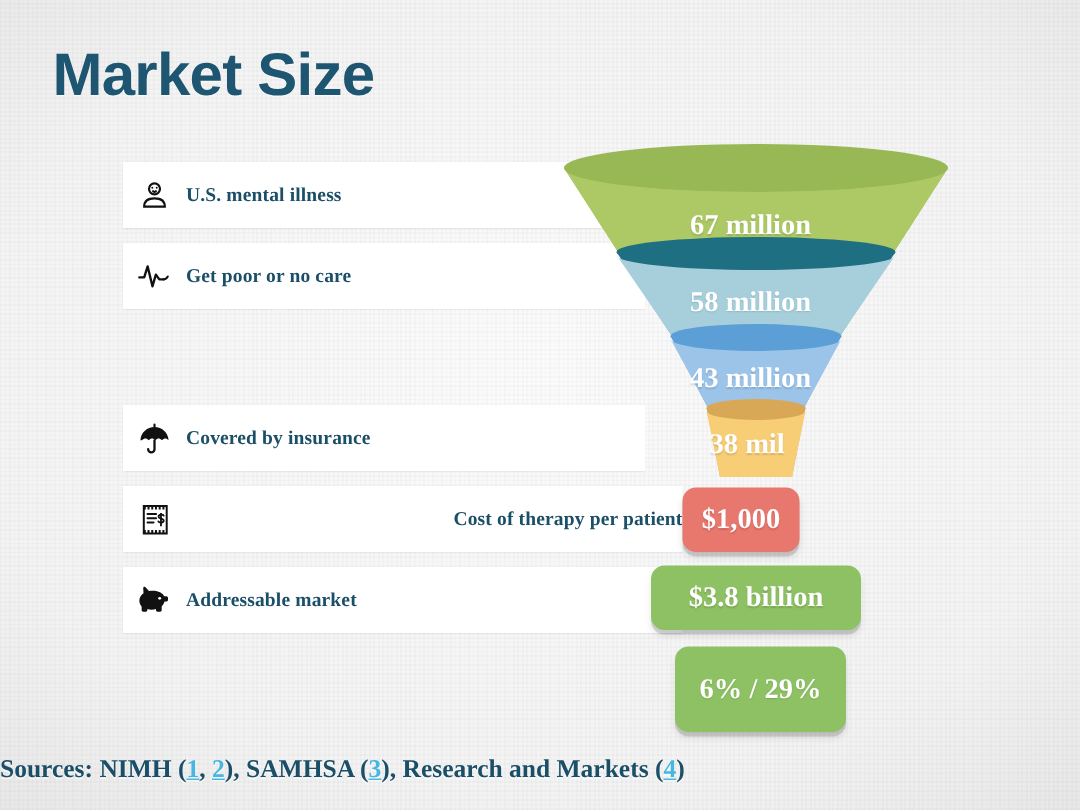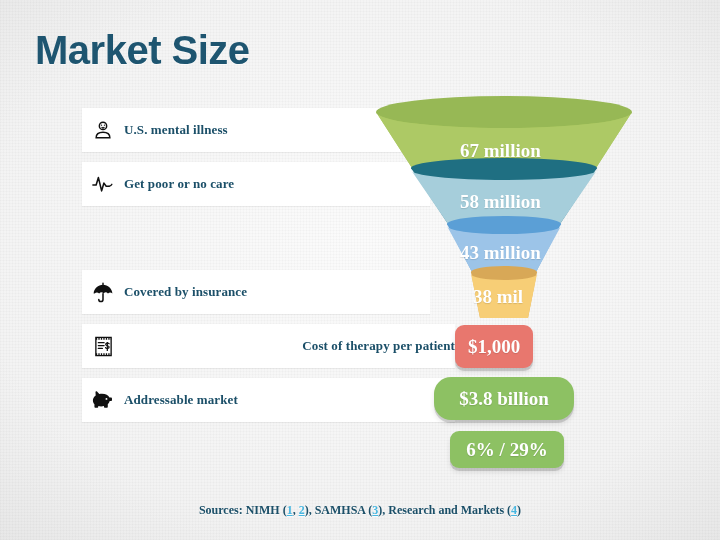--- a/index.html
+++ b/index.html
@@ -69,23 +69,23 @@
     border-radius:9px;
     display:flex;align-items:center;justify-content:center;
     font-family:"Liberation Serif",serif;
     font-weight:bold;font-size:19px;color:#fff;
     text-shadow:0 1px 1px rgba(0,0,0,.13);
     box-shadow:0 3px 0 rgba(0,0,0,.13), 0 4px 5px rgba(0,0,0,.10);
   }
 
   
   #sources{
-    position:absolute;left:0;right:0;top:503px;text-align:center;
+    position:absolute;left:0;right:0;top:503px;text-align:left;
     font-family:"Liberation Serif",serif;
-    font-weight:bold;font-size:12px;color:#1b4f68;
+    font-weight:bold;font-size:17px;color:#1b4f68;
     text-shadow:0 1px 0 rgba(255,255,255,.6);
   }
   #sources a{color:#47b6e0;text-decoration:underline;}
 </style>
 </head>
 <body>
 
 <div class="texture"></div>
 <div class="vignette"></div>
 
@@ -181,19 +181,19 @@
   </g>
 </svg>
 
 <div class="fval" style="left:460px;top:140px;">67 million</div>
 <div class="fval" style="left:460px;top:191px;">58 million</div>
 <div class="fval" style="left:460px;top:242px;">43 million</div>
 <div class="fval" style="left:473px;top:286px;">38 mil</div>
 
 <div class="badge" style="left:455px;top:325px;width:78px;height:43px;background:#e8776e;">$1,000</div>
 
-<div class="badge" style="left:434px;top:377px;width:140px;height:43px;background:#8dc163;border-radius:17px;">$3.8 billion</div>
+<div class="badge" style="left:434px;top:377px;width:140px;height:43px;background:#8dc163;">$3.8 billion</div>
 
-<div class="badge" style="left:450px;top:431px;width:114px;height:37px;background:#8dc163;">6% / 29%</div>
+<div class="badge" style="left:450px;top:431px;width:114px;height:57px;background:#8dc163;">6% / 29%</div>
 
 <div id="sources">
   <span>Sources: </span><span>NIMH (</span><a href="#">1</a><span>, </span><a href="#">2</a><span>), SAMHSA (</span><a href="#">3</a><span>), Research and Markets (</span><a href="#">4</a><span>)</span>
 </div>
 
 </body></html>

